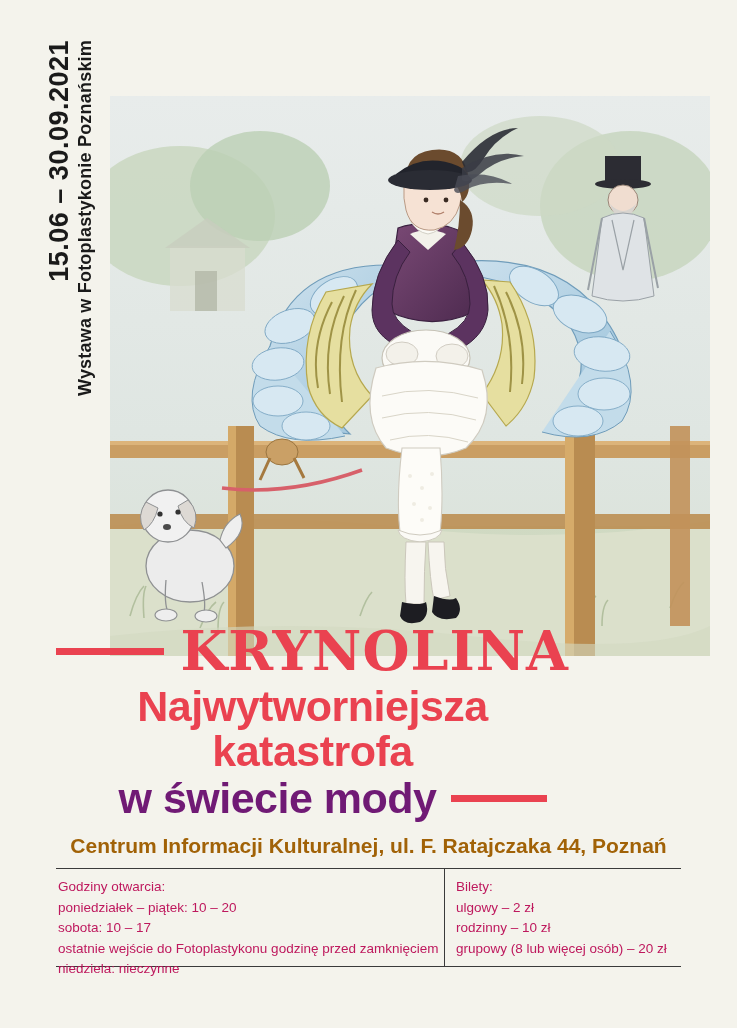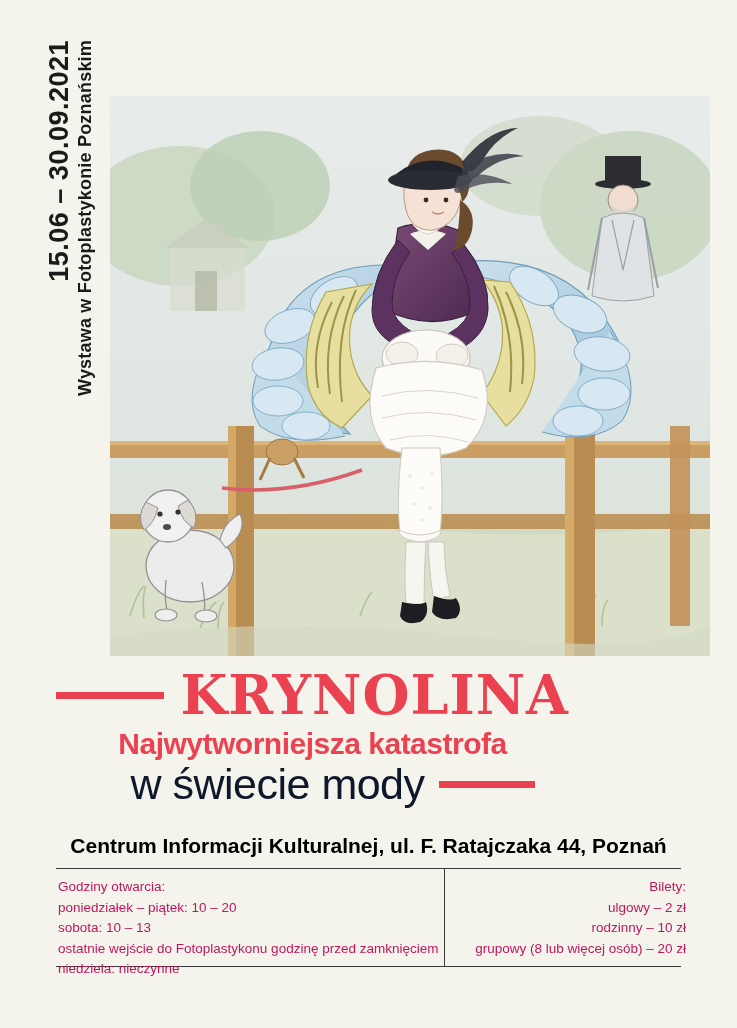--- a/index.html
+++ b/index.html
@@ -55,21 +55,21 @@
     width: 600px;
     height: 560px;
     overflow: hidden;
   }
   .illo svg { display: block; }
 
   
   .title-block {
     position: absolute;
     left: 0;
-    top: 668px;
+    top: 624px;
     width: 625px;
     color: #ea4250;
   }
   .line1 {
     display: flex;
     align-items: center;
     justify-content: flex-end;
     padding-right: 56px;
     gap: 16px;
   }
@@ -81,55 +81,55 @@
   .krynolina {
     font-family: "DejaVu Serif", serif;
     font-weight: bold;
     font-size: 54px;
     letter-spacing: 1px;
     line-height: 1;
     color: #ea4250;
   }
   .line2 {
     text-align: center;
-    font-size: 30px;
+    font-size: 43px;
     font-weight: bold;
     line-height: 1.05;
     margin-top: 6px;
     padding: 0 40px;
     color: #ea4250;
     letter-spacing: -0.5px;
   }
   .line3 {
     display: flex;
     align-items: center;
     justify-content: center;
     gap: 14px;
     margin-top: 2px;
     padding-left: 40px;
   }
   .line3 .txt {
     font-size: 43px;
-    font-weight: normal;
+    font-weight: bold;
     line-height: 1.05;
-    color: #0f172a;
+    color: #701a75;
     letter-spacing: -0.5px;
   }
   .rule-right { width: 96px; }
 
   
   .venue {
     position: absolute;
     left: 0;
     top: 834px;
     width: 737px;
     text-align: center;
     font-size: 21px;
     font-weight: bold;
-    color: #000000;
+    color: #a16207;
   }
 
   
   .divider {
     position: absolute;
     left: 56px;
     top: 868px;
     width: 625px;
     height: 1px;
     background: #3a3a3a;
@@ -153,21 +153,21 @@
 
   
   .info {
     position: absolute;
     top: 877px;
     font-size: 13.5px;
     line-height: 1.52;
     color: #be185d;
   }
   .info-left { left: 58px; width: 380px; }
-  .info-right { left: 456px; width: 230px; text-align: right; }
+  .info-right { left: 456px; width: 230px; }
   .info .hdr { display: block; }
   .info .row { display: block; white-space: nowrap; }
 </style>
 </head>
 <body>
 
 <div id="poster">
 
   <div class="side-text">
     <div class="vert vert-date">15.06 – 30.09.2021</div>
@@ -370,21 +370,21 @@
 
   <div class="venue">Centrum Informacji Kulturalnej, ul. F. Ratajczaka 44, Poznań</div>
 
   <div class="divider"></div>
   <div class="divider-bottom"></div>
   <div class="divider-mid"></div>
 
   <div class="info info-left">
     <span class="hdr">Godziny otwarcia:</span>
     <span class="row">poniedziałek – piątek: 10 – 20</span>
-    <span class="row">sobota: 10 – 13</span>
+    <span class="row">sobota: 10 – 17</span>
     <span class="row">ostatnie wejście do Fotoplastykonu godzinę przed zamknięciem</span>
     <span class="row">niedziela: nieczynne</span>
   </div>
 
   <div class="info info-right">
     <span class="hdr">Bilety:</span>
     <span class="row">ulgowy – 2 zł</span>
     <span class="row">rodzinny – 10 zł</span>
     <span class="row">grupowy (8 lub więcej osób) – 20 zł</span>
   </div>

